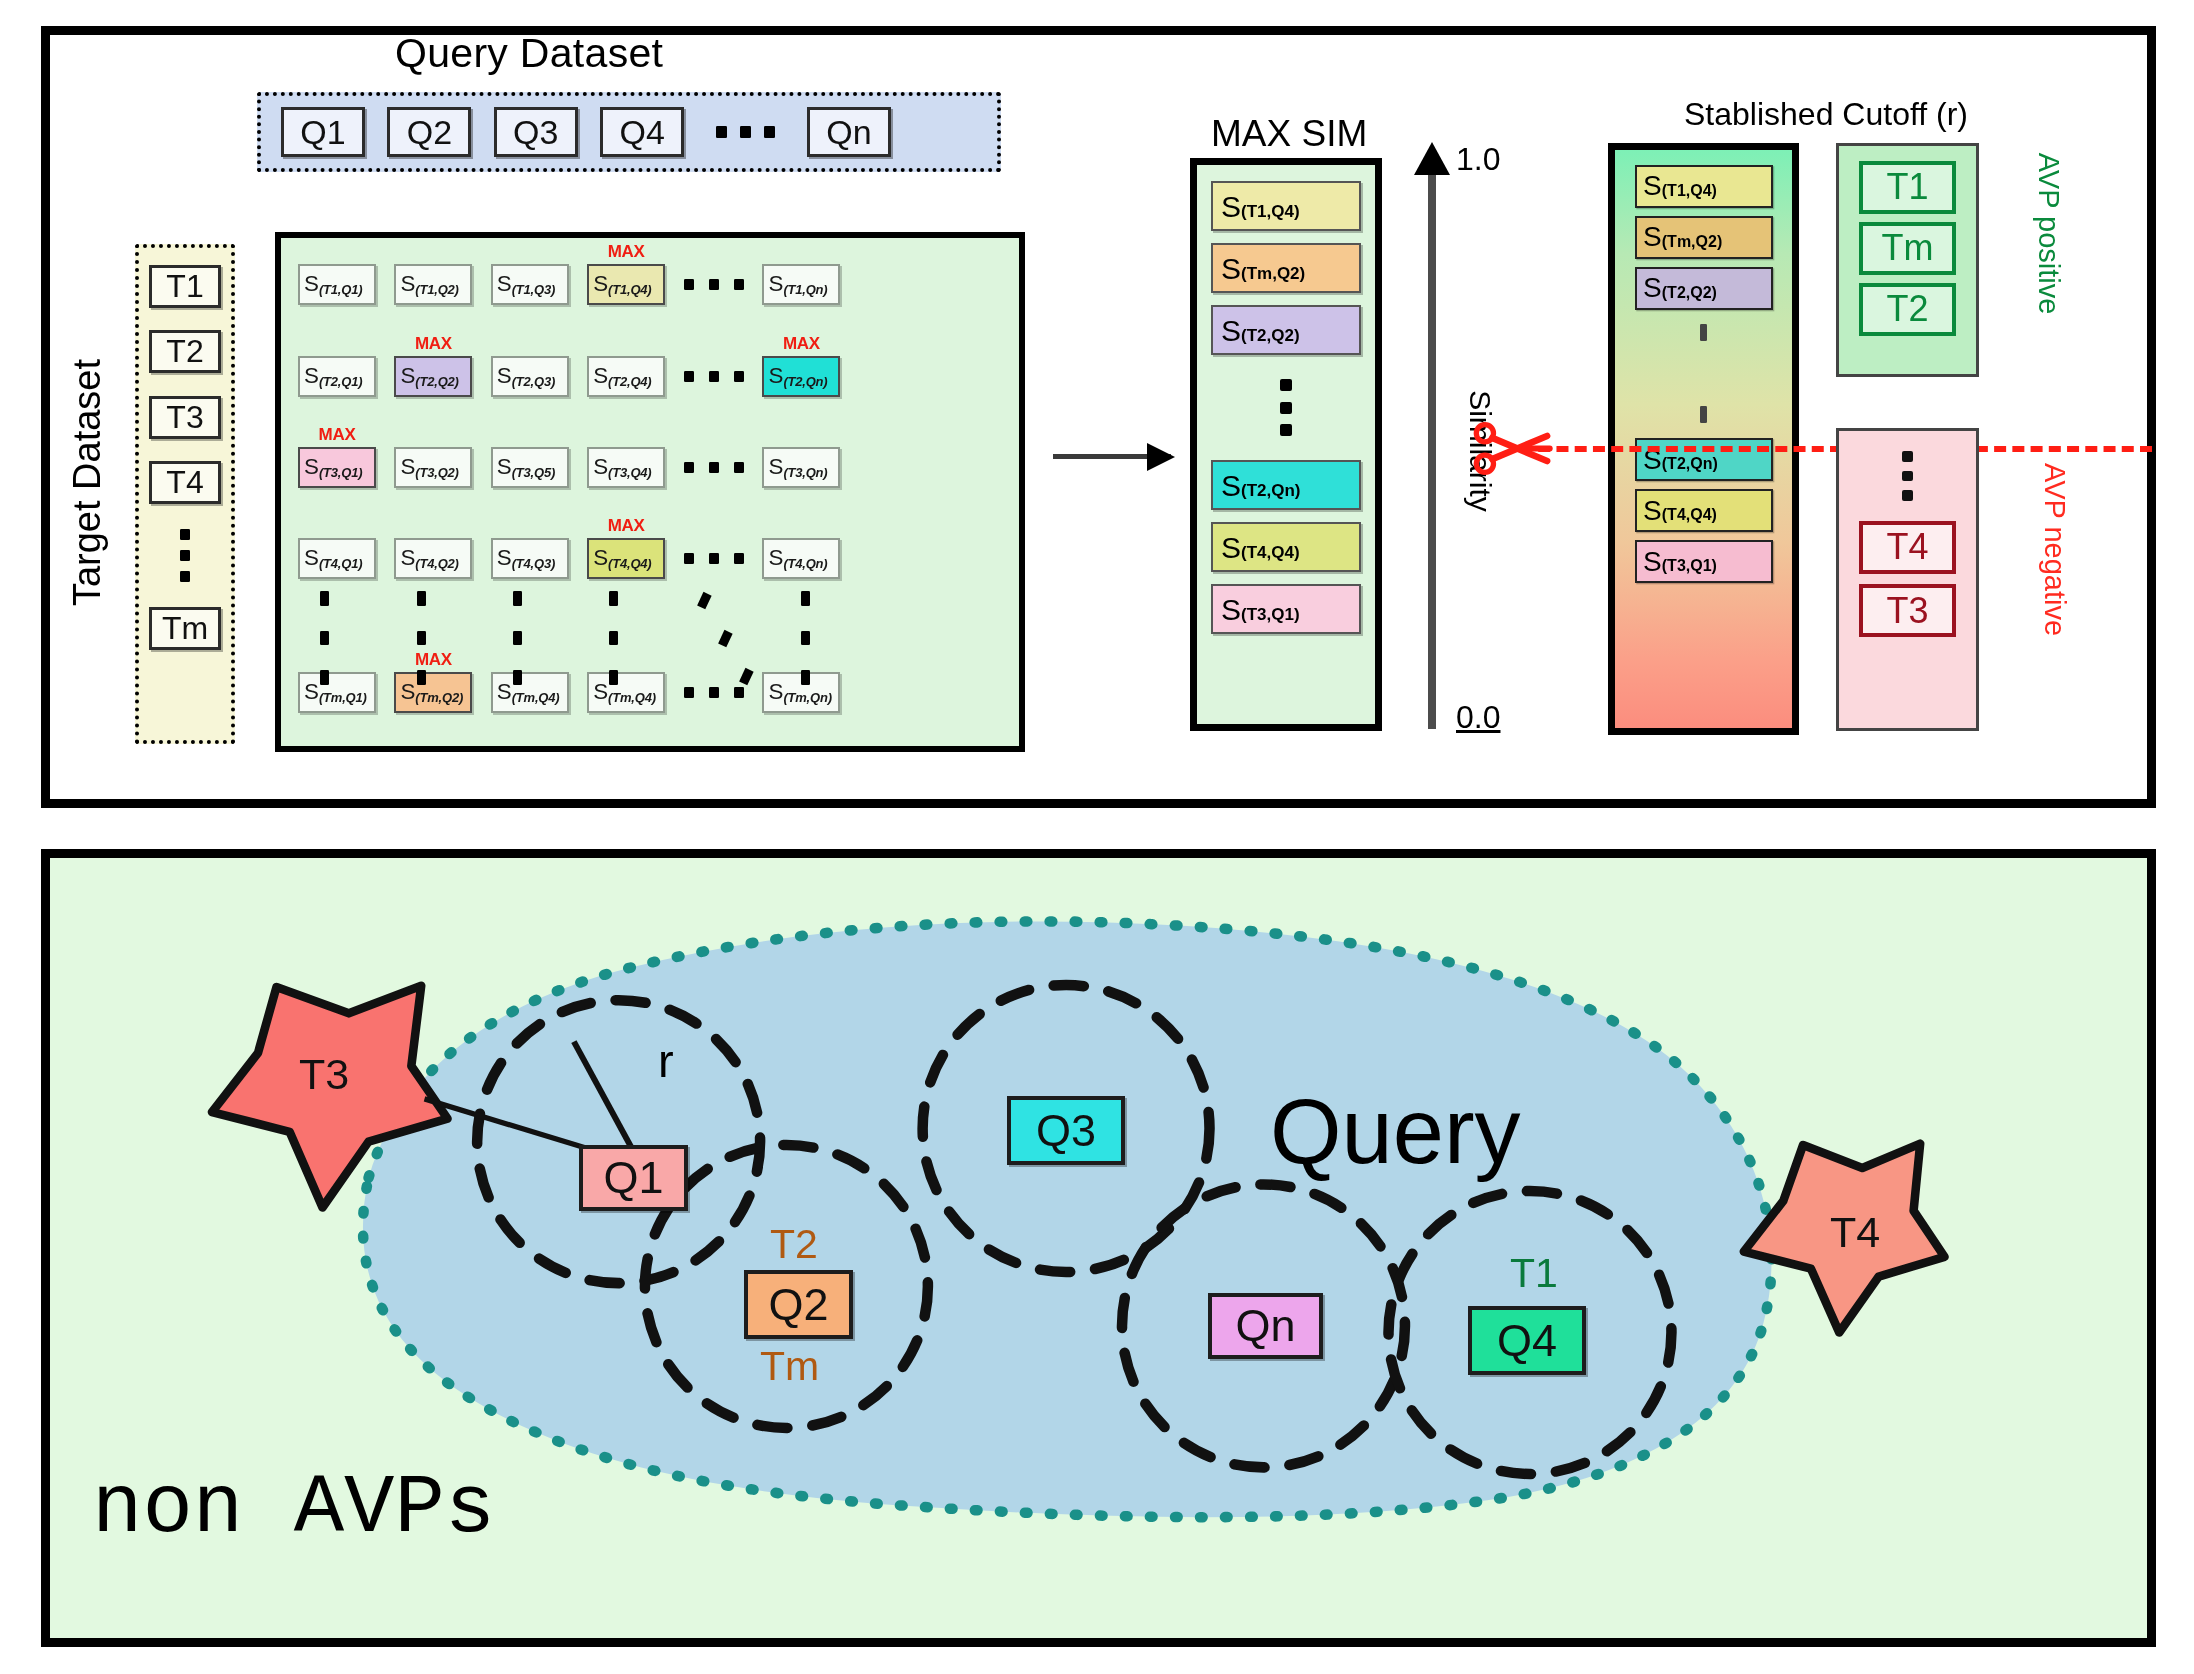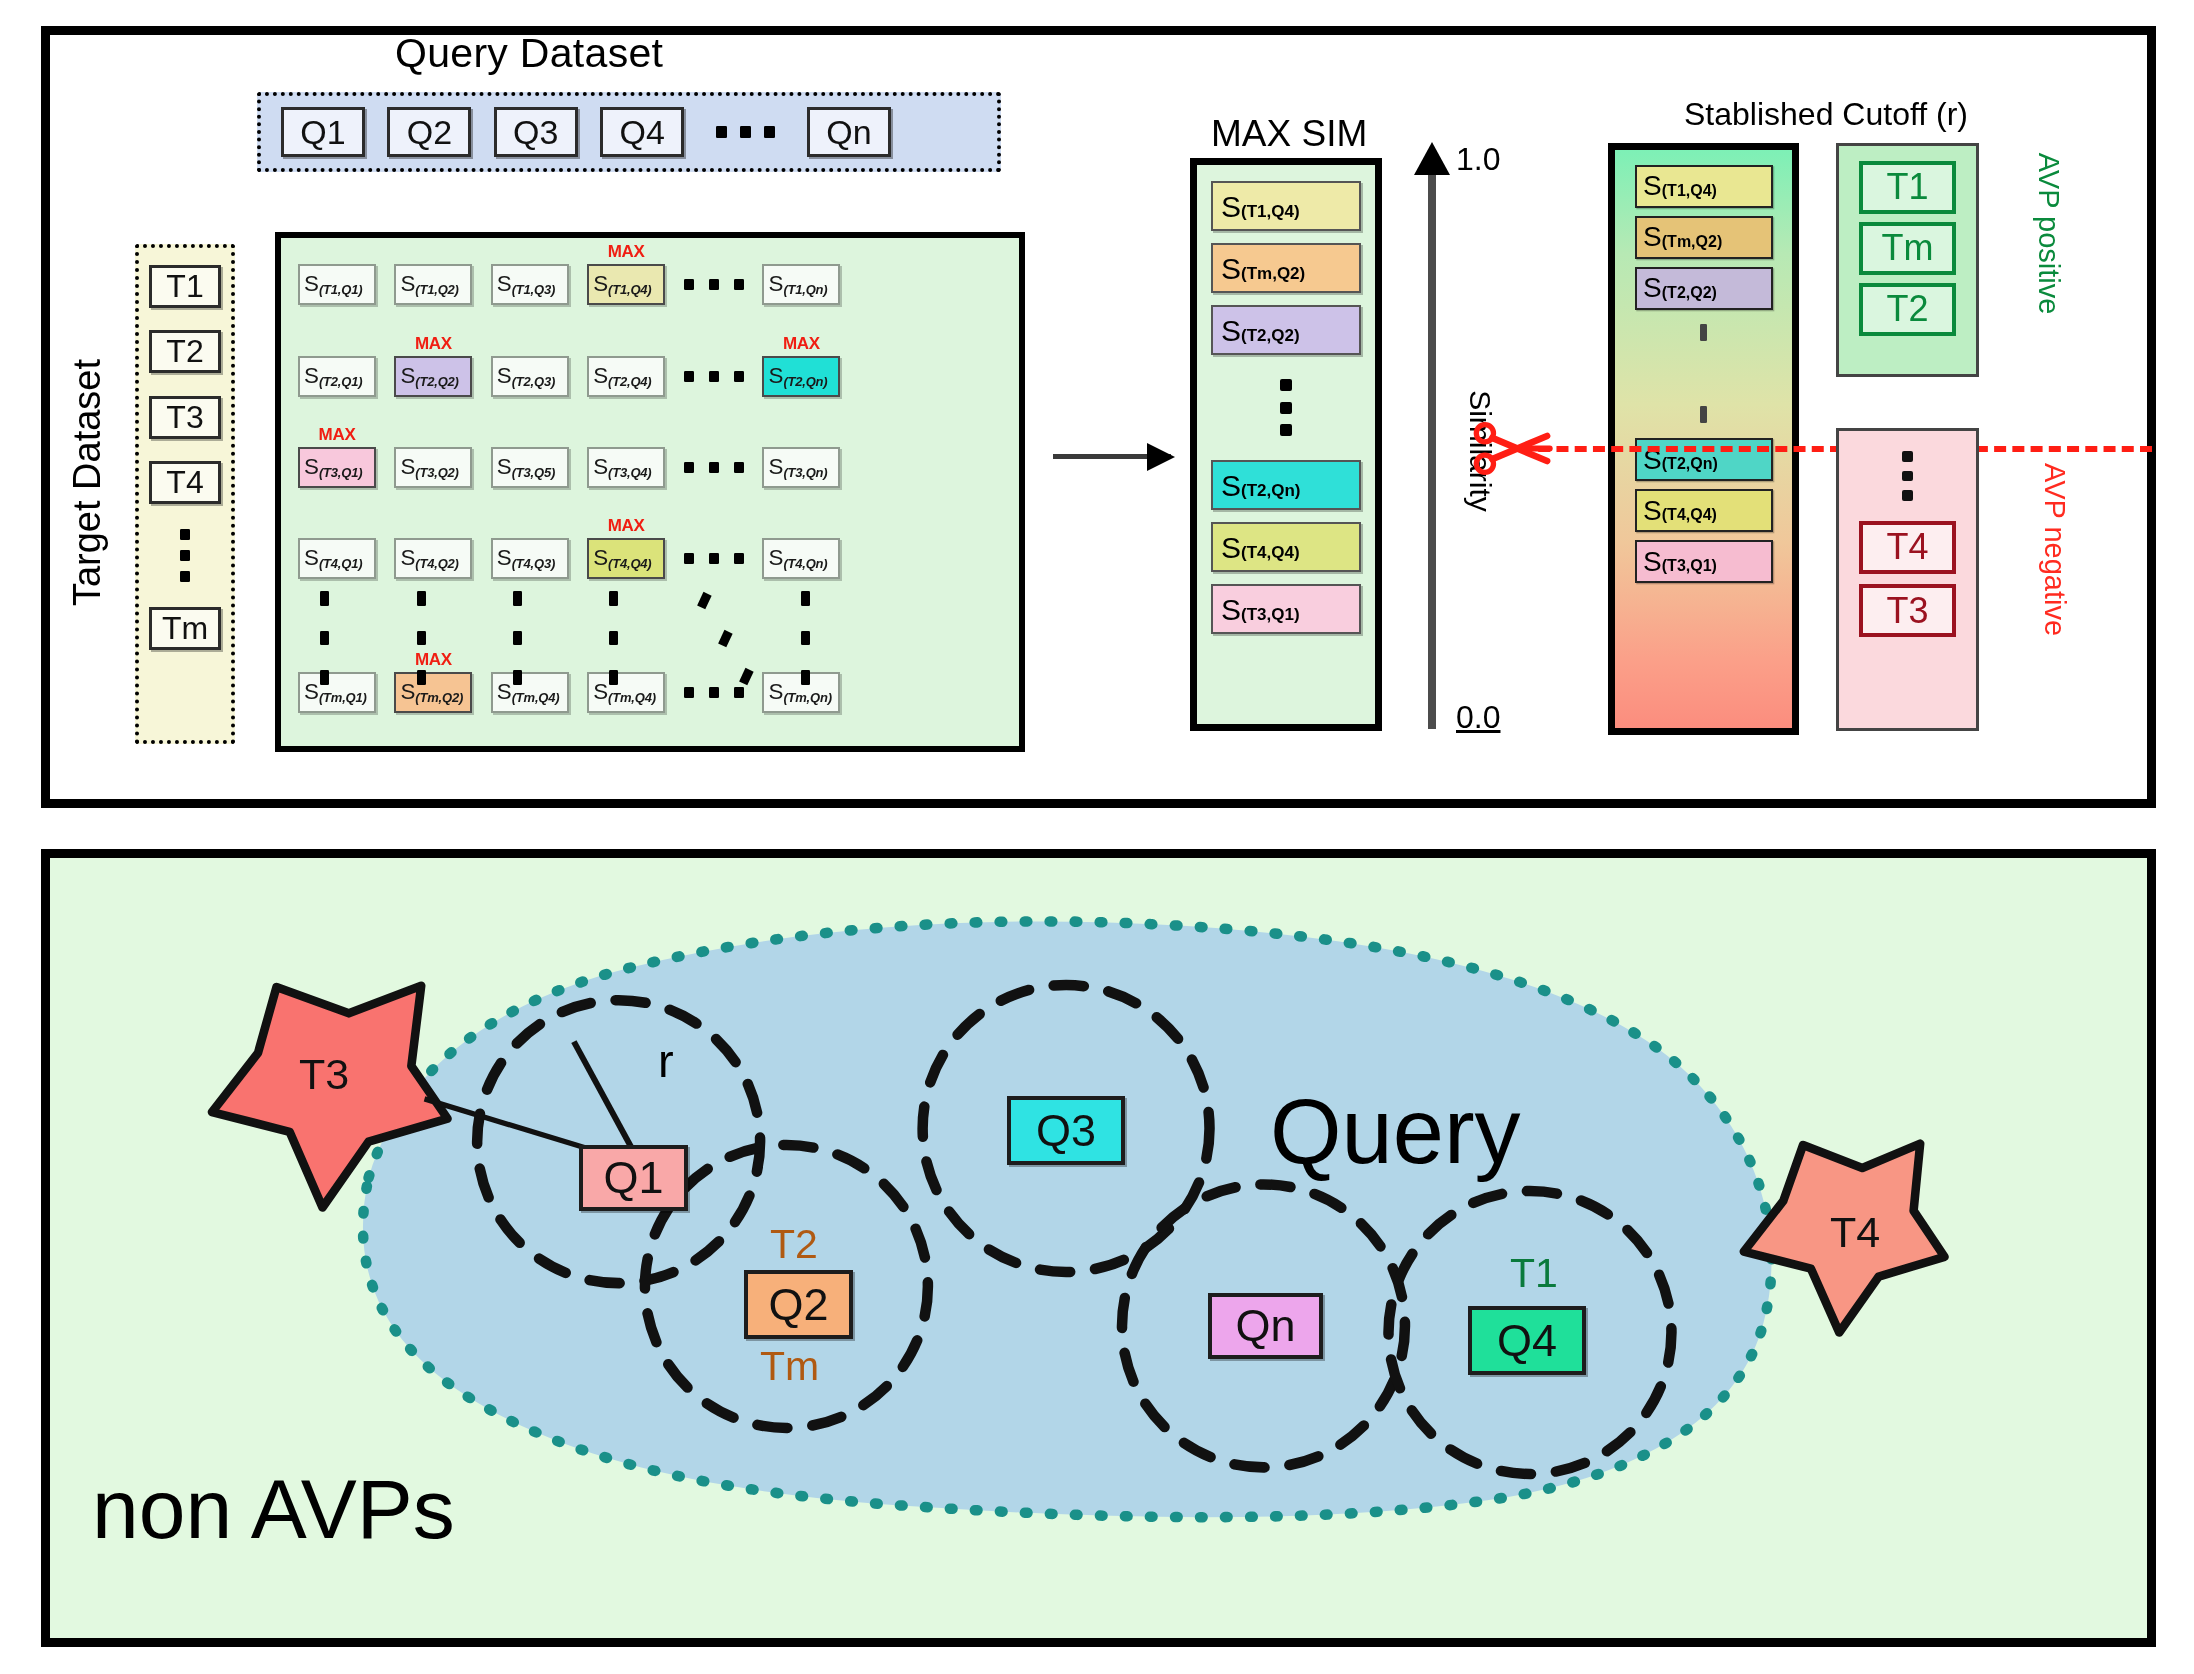--- a/index.html
+++ b/index.html
@@ -158,21 +158,21 @@
     background:#fbd9dd; border: 3.3px solid #444;
     display:flex; flex-direction:column; align-items:center; padding-top: 20px; gap: 10.5px;
   }
   .rchip { width: 97px; height: 53px; border: 4.6px solid #9b1220; color:#9b1220;
            font-size: 36px; background:#fdeef0; }
   #avp-neg-label { left: 1923px; top: 533px; width: 263px; text-align:center;
                    font-size: 29px; color:#ff2b20; transform: rotate(90deg); transform-origin:center; }
 
   
   #bottom-svg { position:absolute; left:0; top:0; width:100%; height:100%; }
-  #non-avps { left: 92px; top: 1461px; font-size: 84px; }
+  #non-avps { left: 92px; top: 1461px; font-size: 84px; font-family: Liberation Mono, monospace; }
   #avps     { left: 1270px; top: 1079px; font-size: 92px; }
 
   .qbox {
     position:absolute; border: 4.6px solid #1d1d1d; color:#111;
     box-shadow: 2px 2px 0 rgba(0,0,0,.3);
     font-size: 45px;
   }
   .tlab { position:absolute; font-size: 41px; font-weight: 400; }
   .rlab { position:absolute; font-size: 47px; color:#000; }
   .starlab { position:absolute; font-size: 43px; color:#111; }

